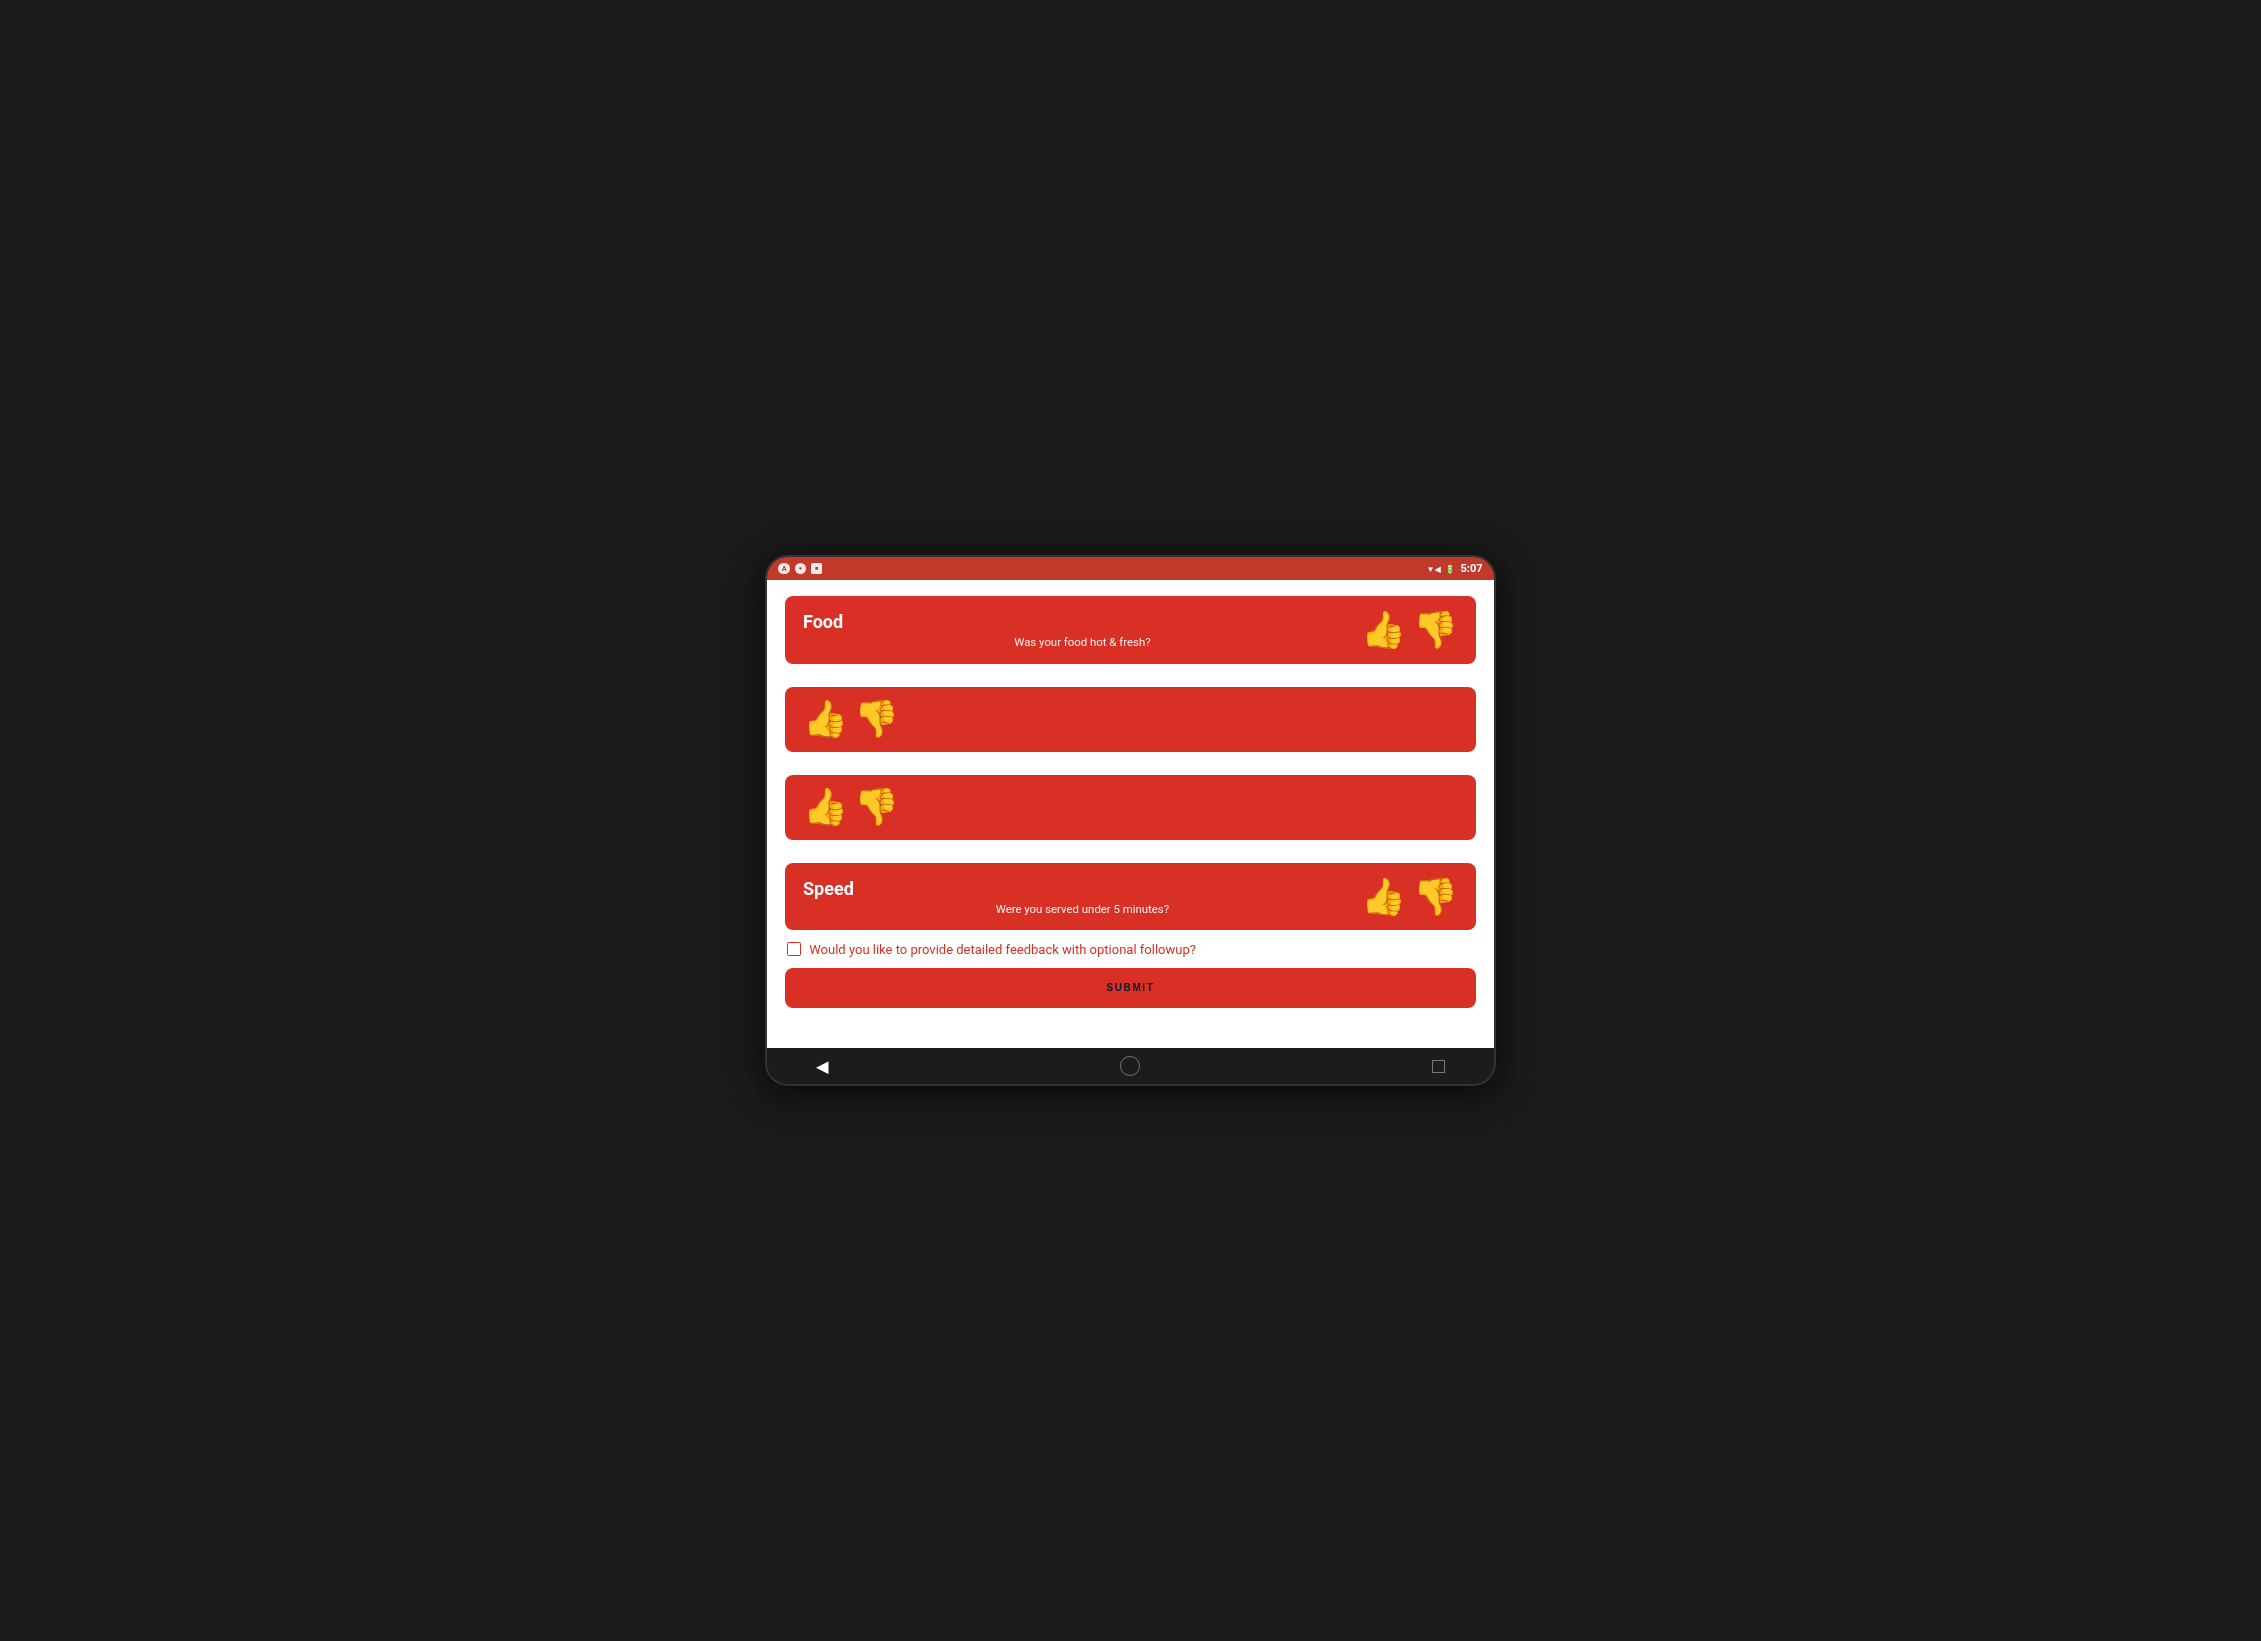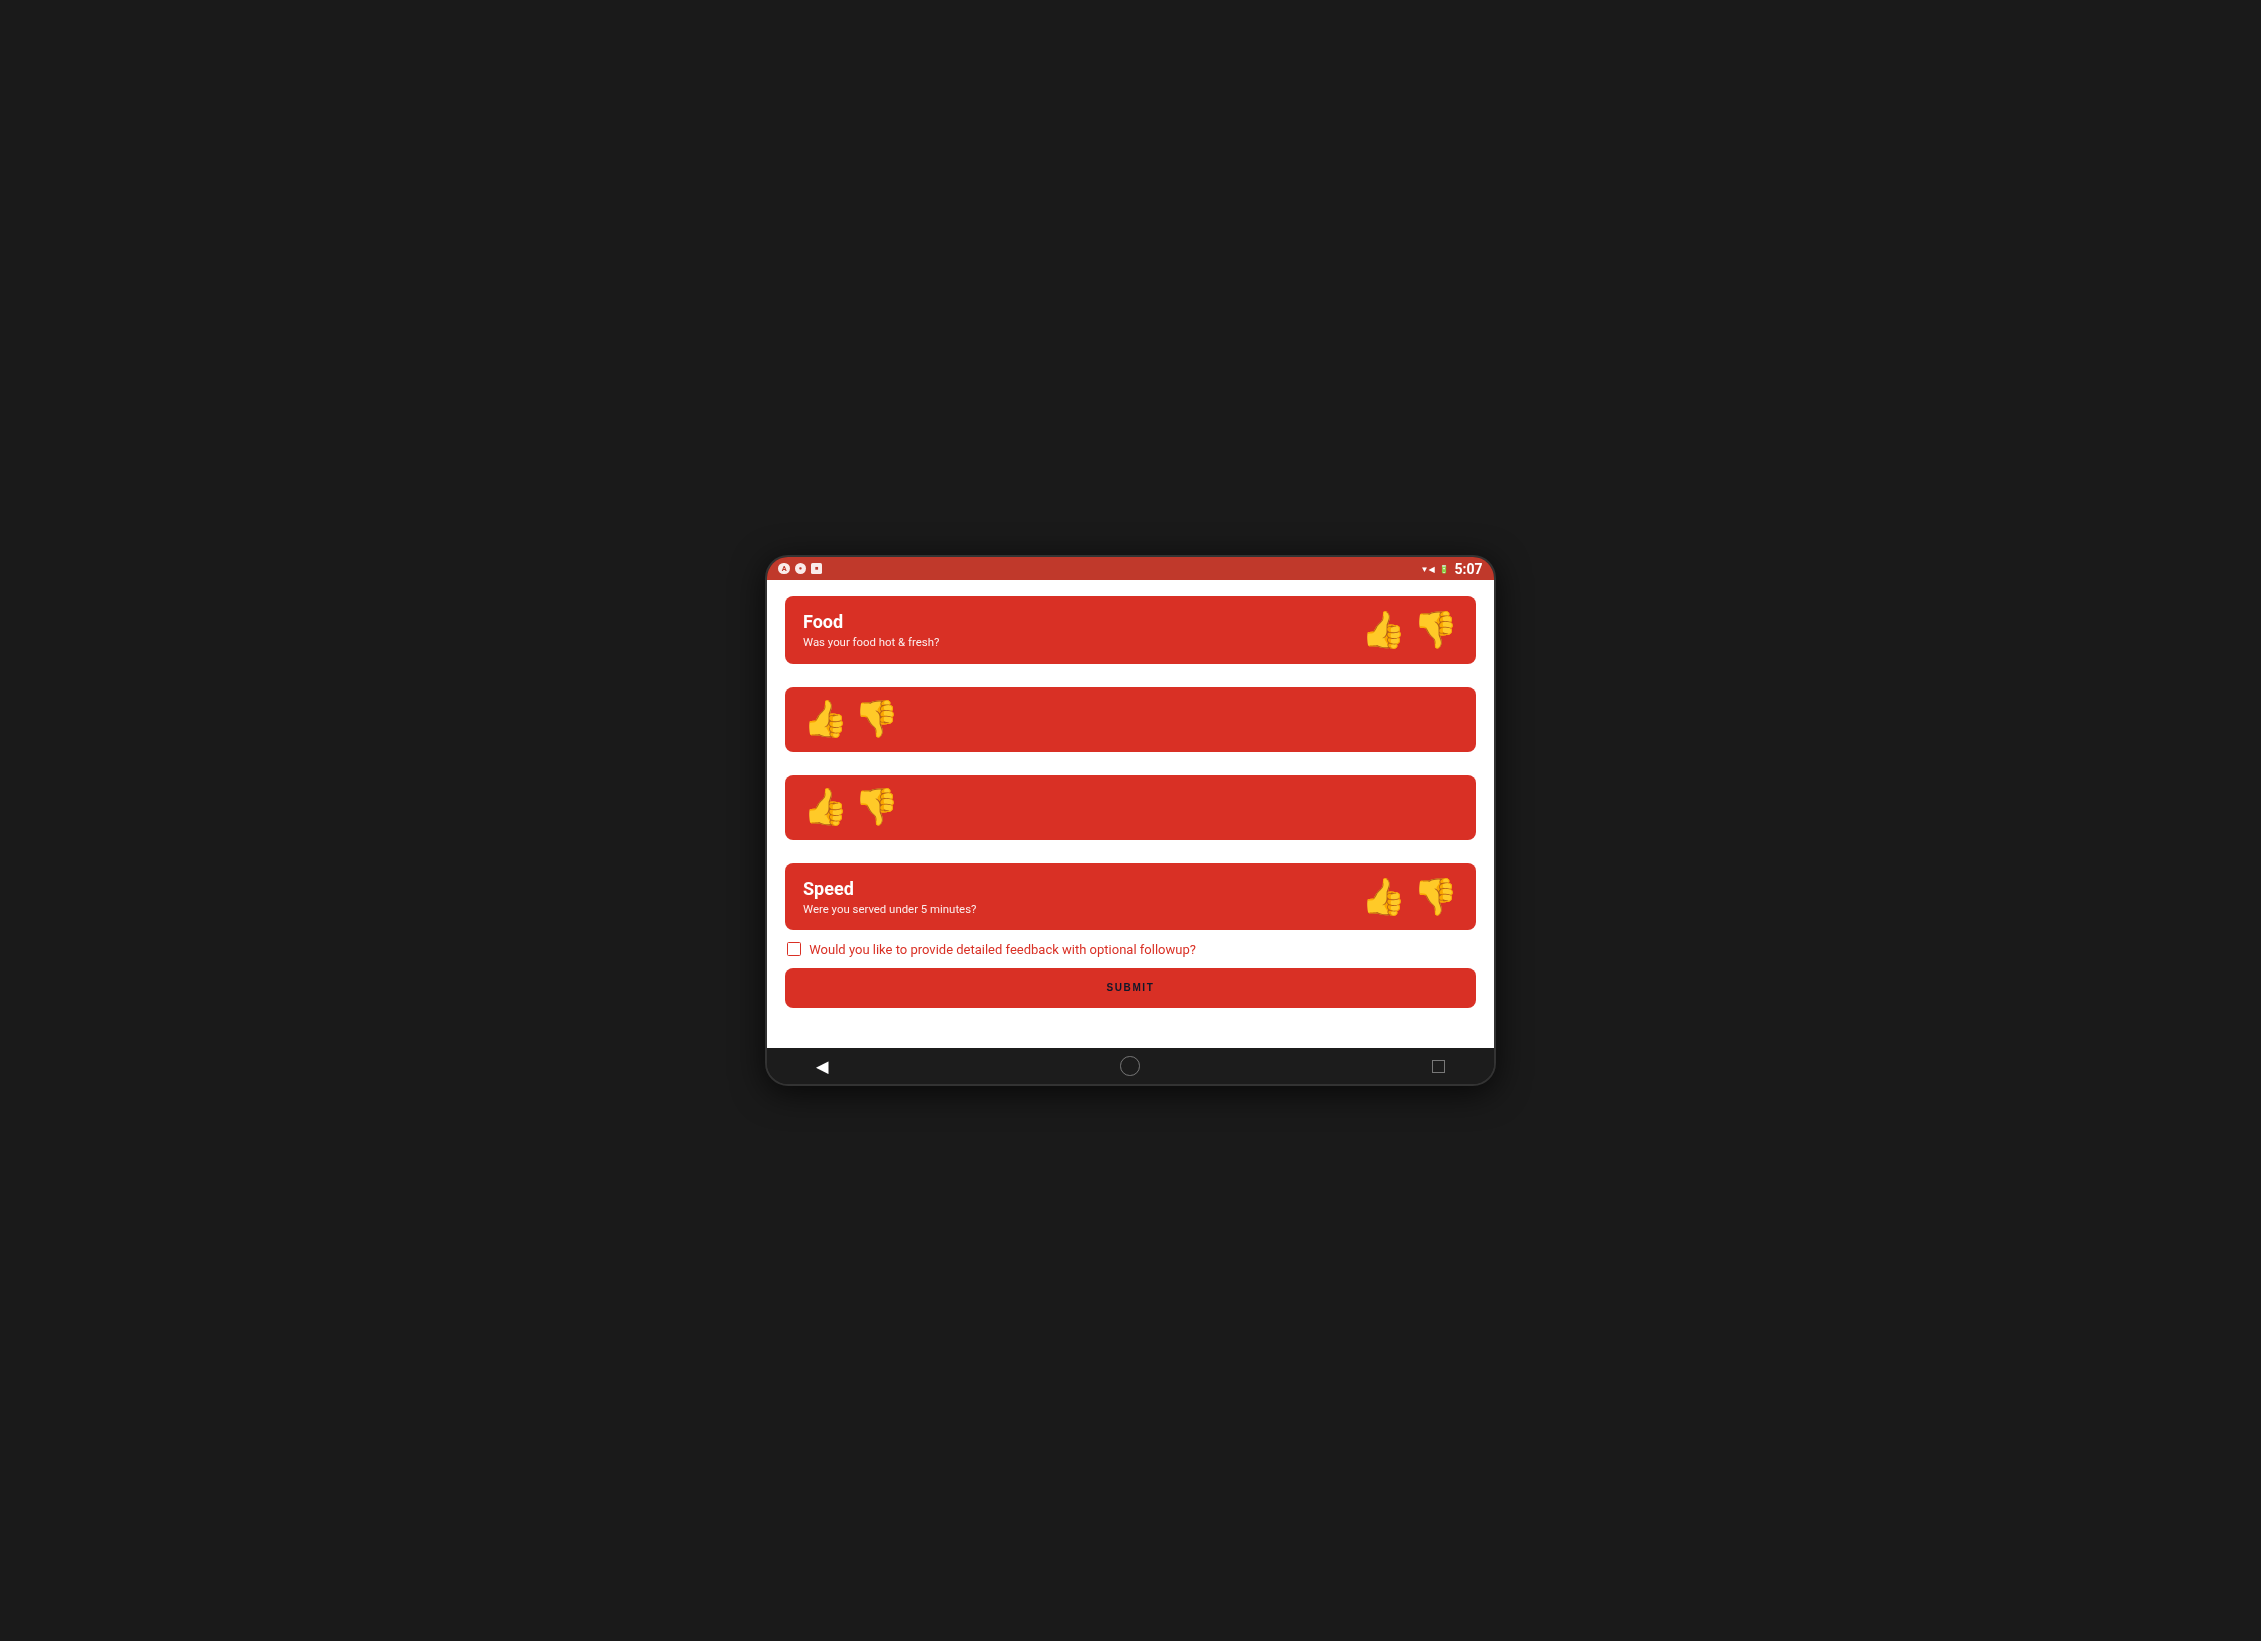--- a/index.html
+++ b/index.html
@@ -56,21 +56,21 @@
     }
 
     .status-right {
       display: flex;
       align-items: center;
       gap: 4.9px;
     }
 
     .status-time {
       color: white;
-      font-size: 14px;
+      font-size: 11px;
       font-weight: bold;
     }
 
     .signal-icon {
       color: white;
       font-size: 8.1px;
     }
 
     .battery-icon {
       color: white;
@@ -111,20 +111,21 @@
     .card-title {
       color: white;
       font-size: 18px;
       font-weight: bold;
       margin-bottom: 3.2px;
     }
 
     .card-subtitle {
       color: rgba(255,255,255,0.92);
       font-size: 11.4px;
+      text-align: center;
     }
 
     .card-buttons {
       display: flex;
       gap: 6.5px;
       align-items: center;
     }
 
     .thumb-btn {
       font-size: 36px;

